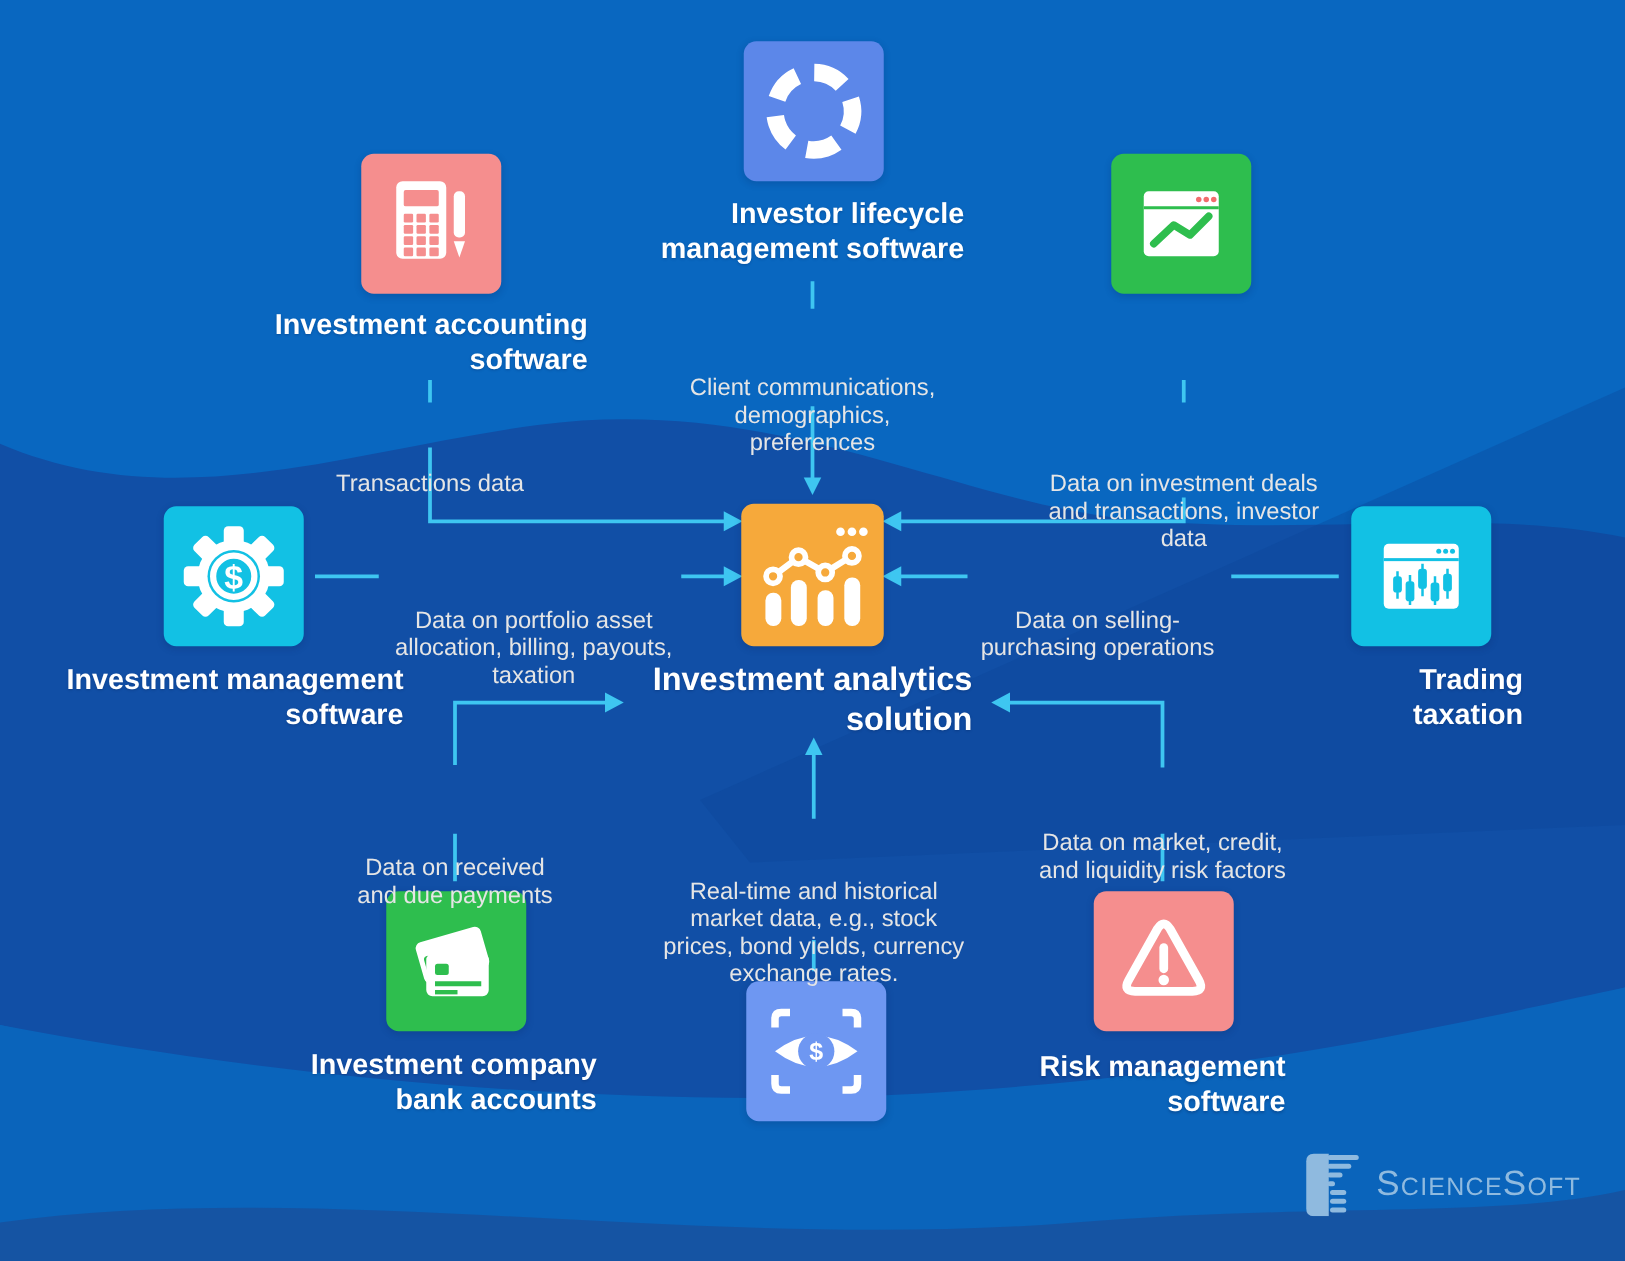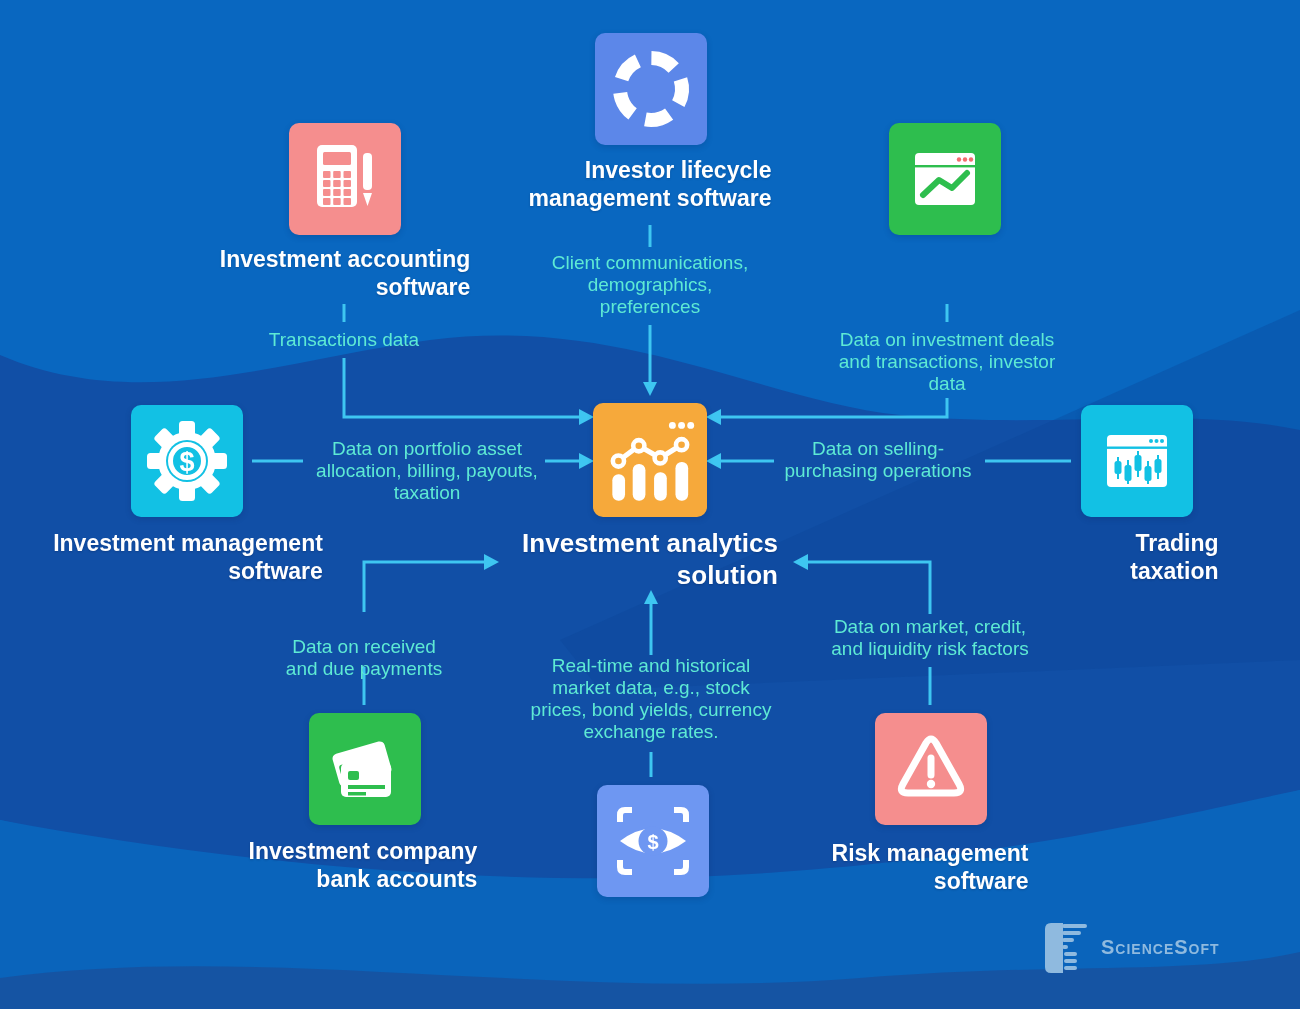--- a/index.html
+++ b/index.html
@@ -17,29 +17,29 @@
   }
   .node-label{
     position:absolute;transform:translateX(-50%);
     color:#ffffff;font-weight:bold;font-size:23px;line-height:28px;
     text-align:right;white-space:pre-line;
     text-shadow:0 1px 2px rgba(0,20,60,.25);
   }
   .node-label--lg{font-size:26px;line-height:32px;}
   .flow-text{
     position:absolute;transform:translateX(-50%);
-    color:#5eead4;font-size:19px;line-height:22px;
-    text-align:center;white-space:pre-line;
+    color:#e5e5e5;font-size:19px;line-height:22px;
+    text-align:center;white-space:pre-line;margin-top:48px;
   }
   .logo{
     position:absolute;left:1043px;top:921px;
     display:flex;align-items:center;gap:12px;
   }
   .logo-text{
-    color:#8FBADF;font-size:20px;font-weight:700;
+    color:#8FBADF;font-size:28px;font-weight:400;
     font-variant:small-caps;letter-spacing:1px;
   }
 </style>
 </head>
 <body>
 
 <div id="canvas">
 
   <svg id="bg" viewBox="0 0 1300 1009">
     <rect x="0" y="0" width="1300" height="1009" fill="#0967C0"></rect>

